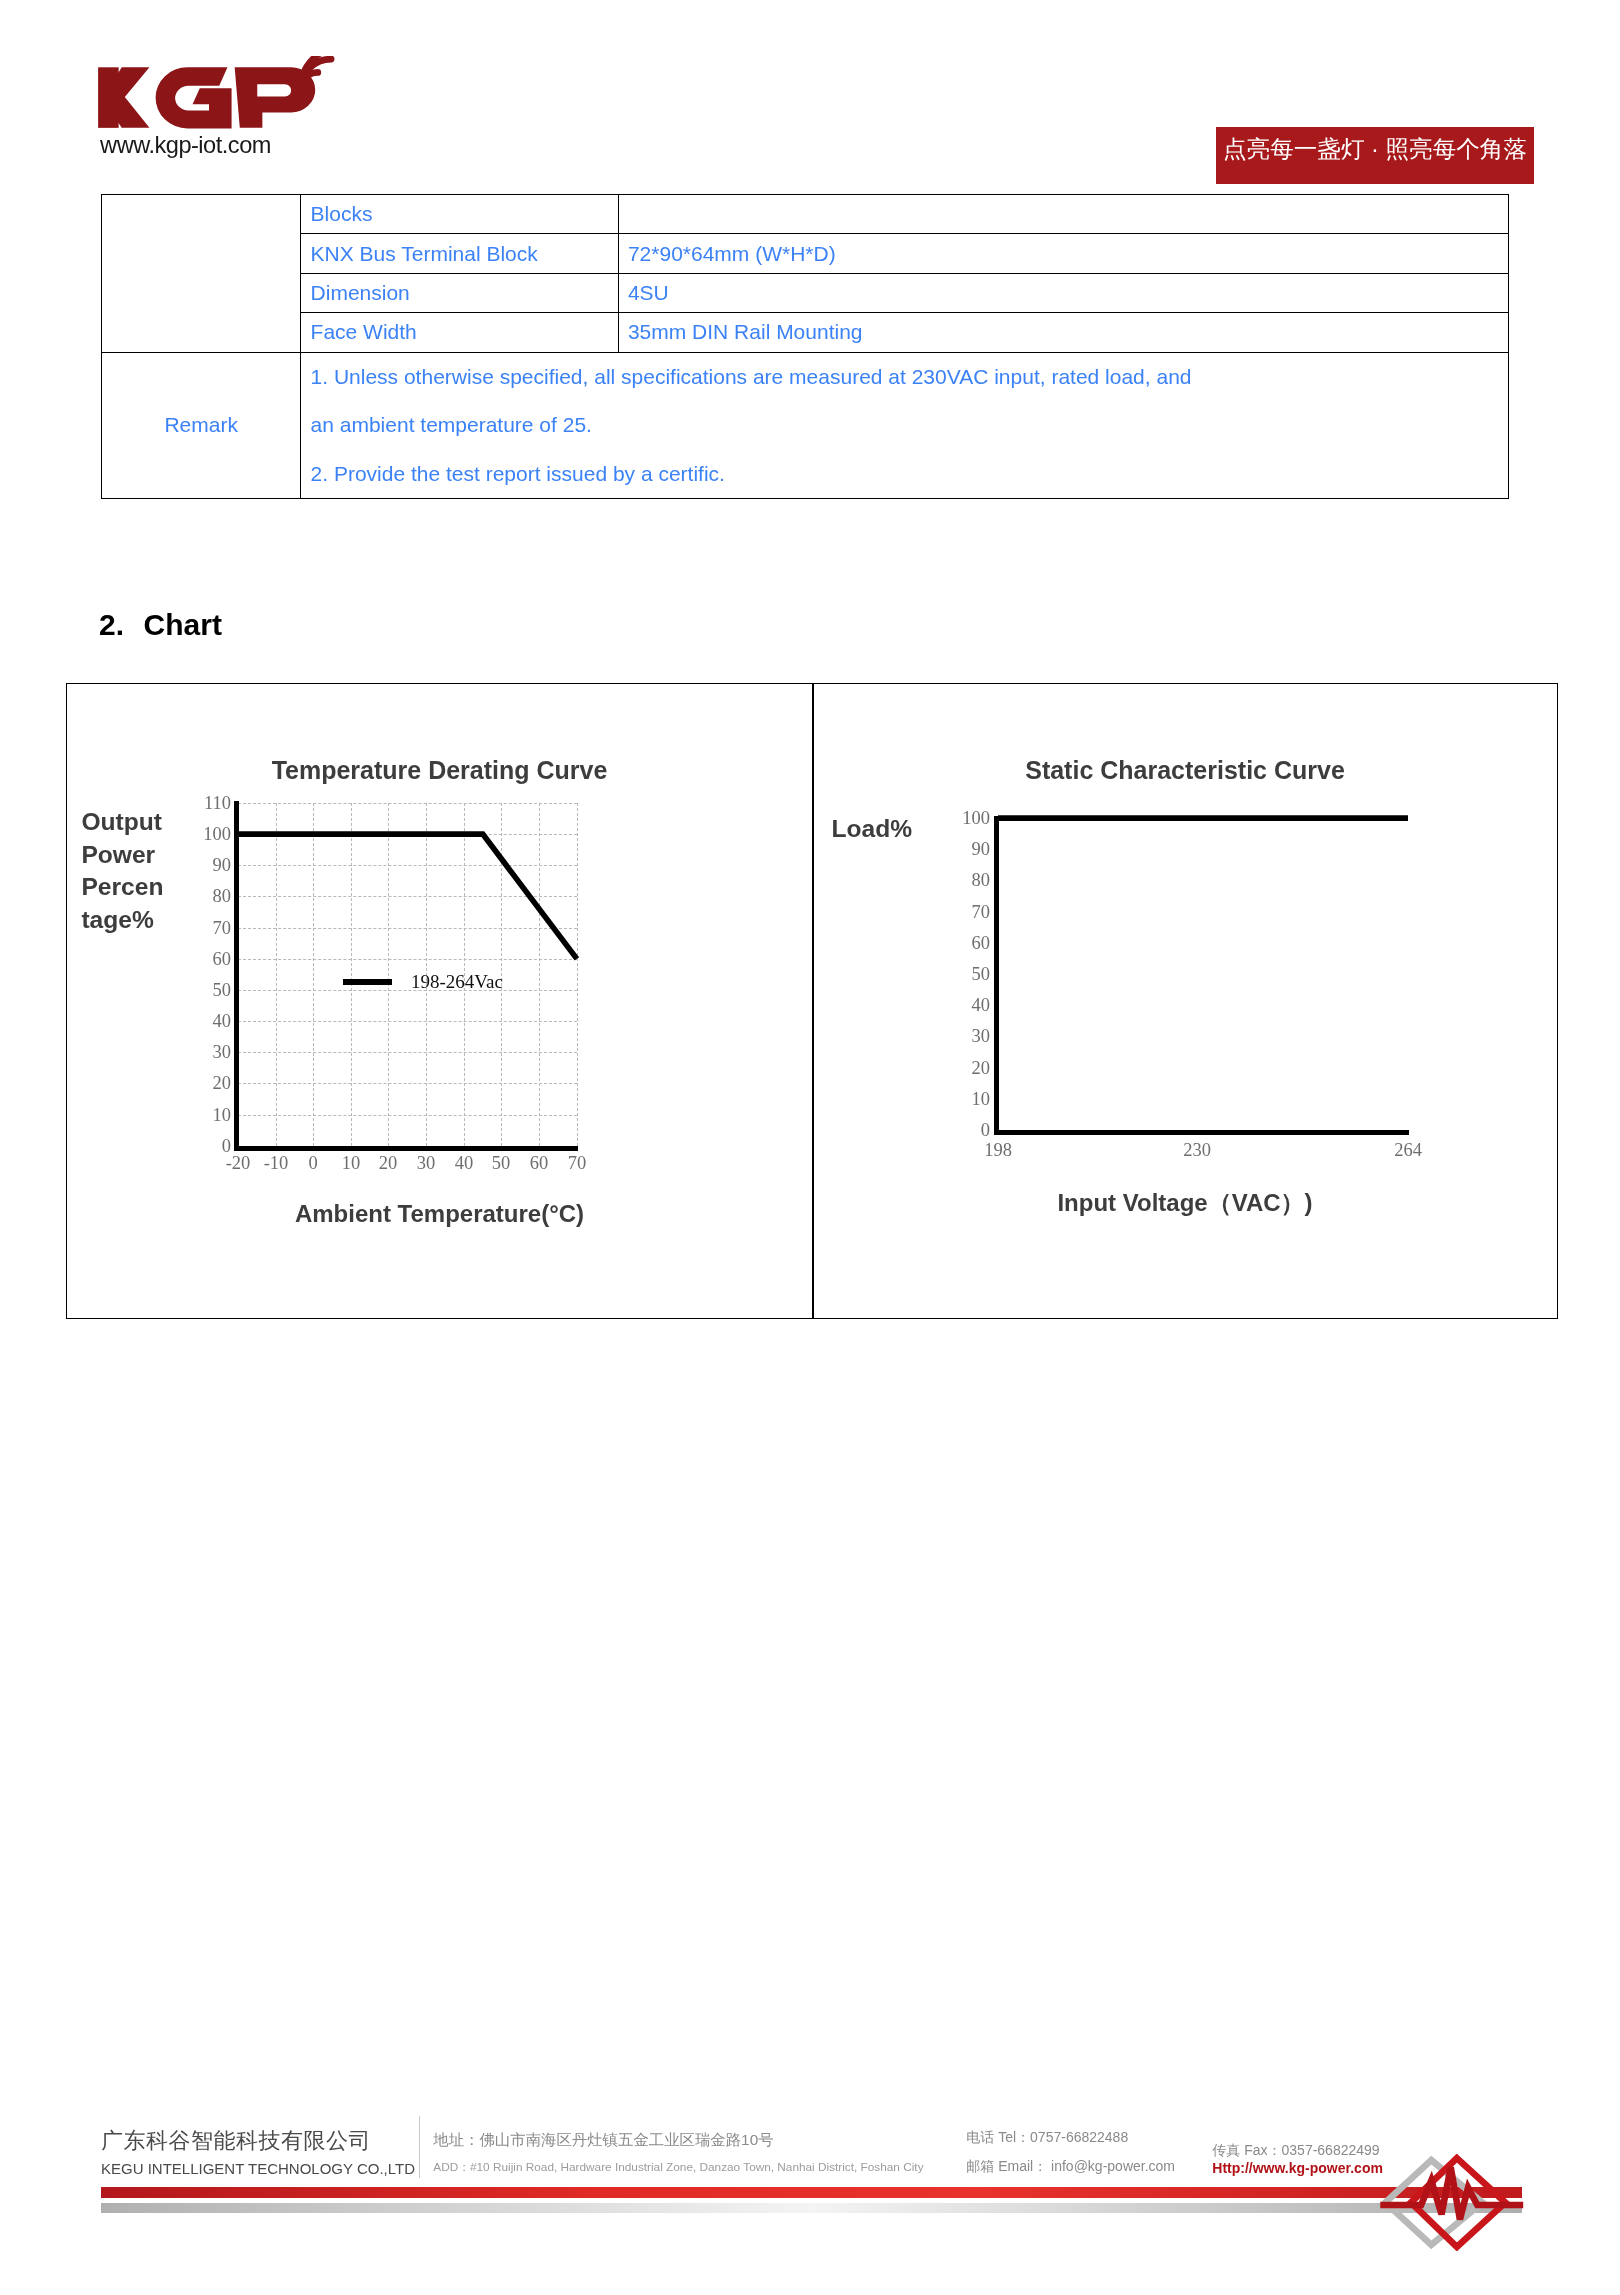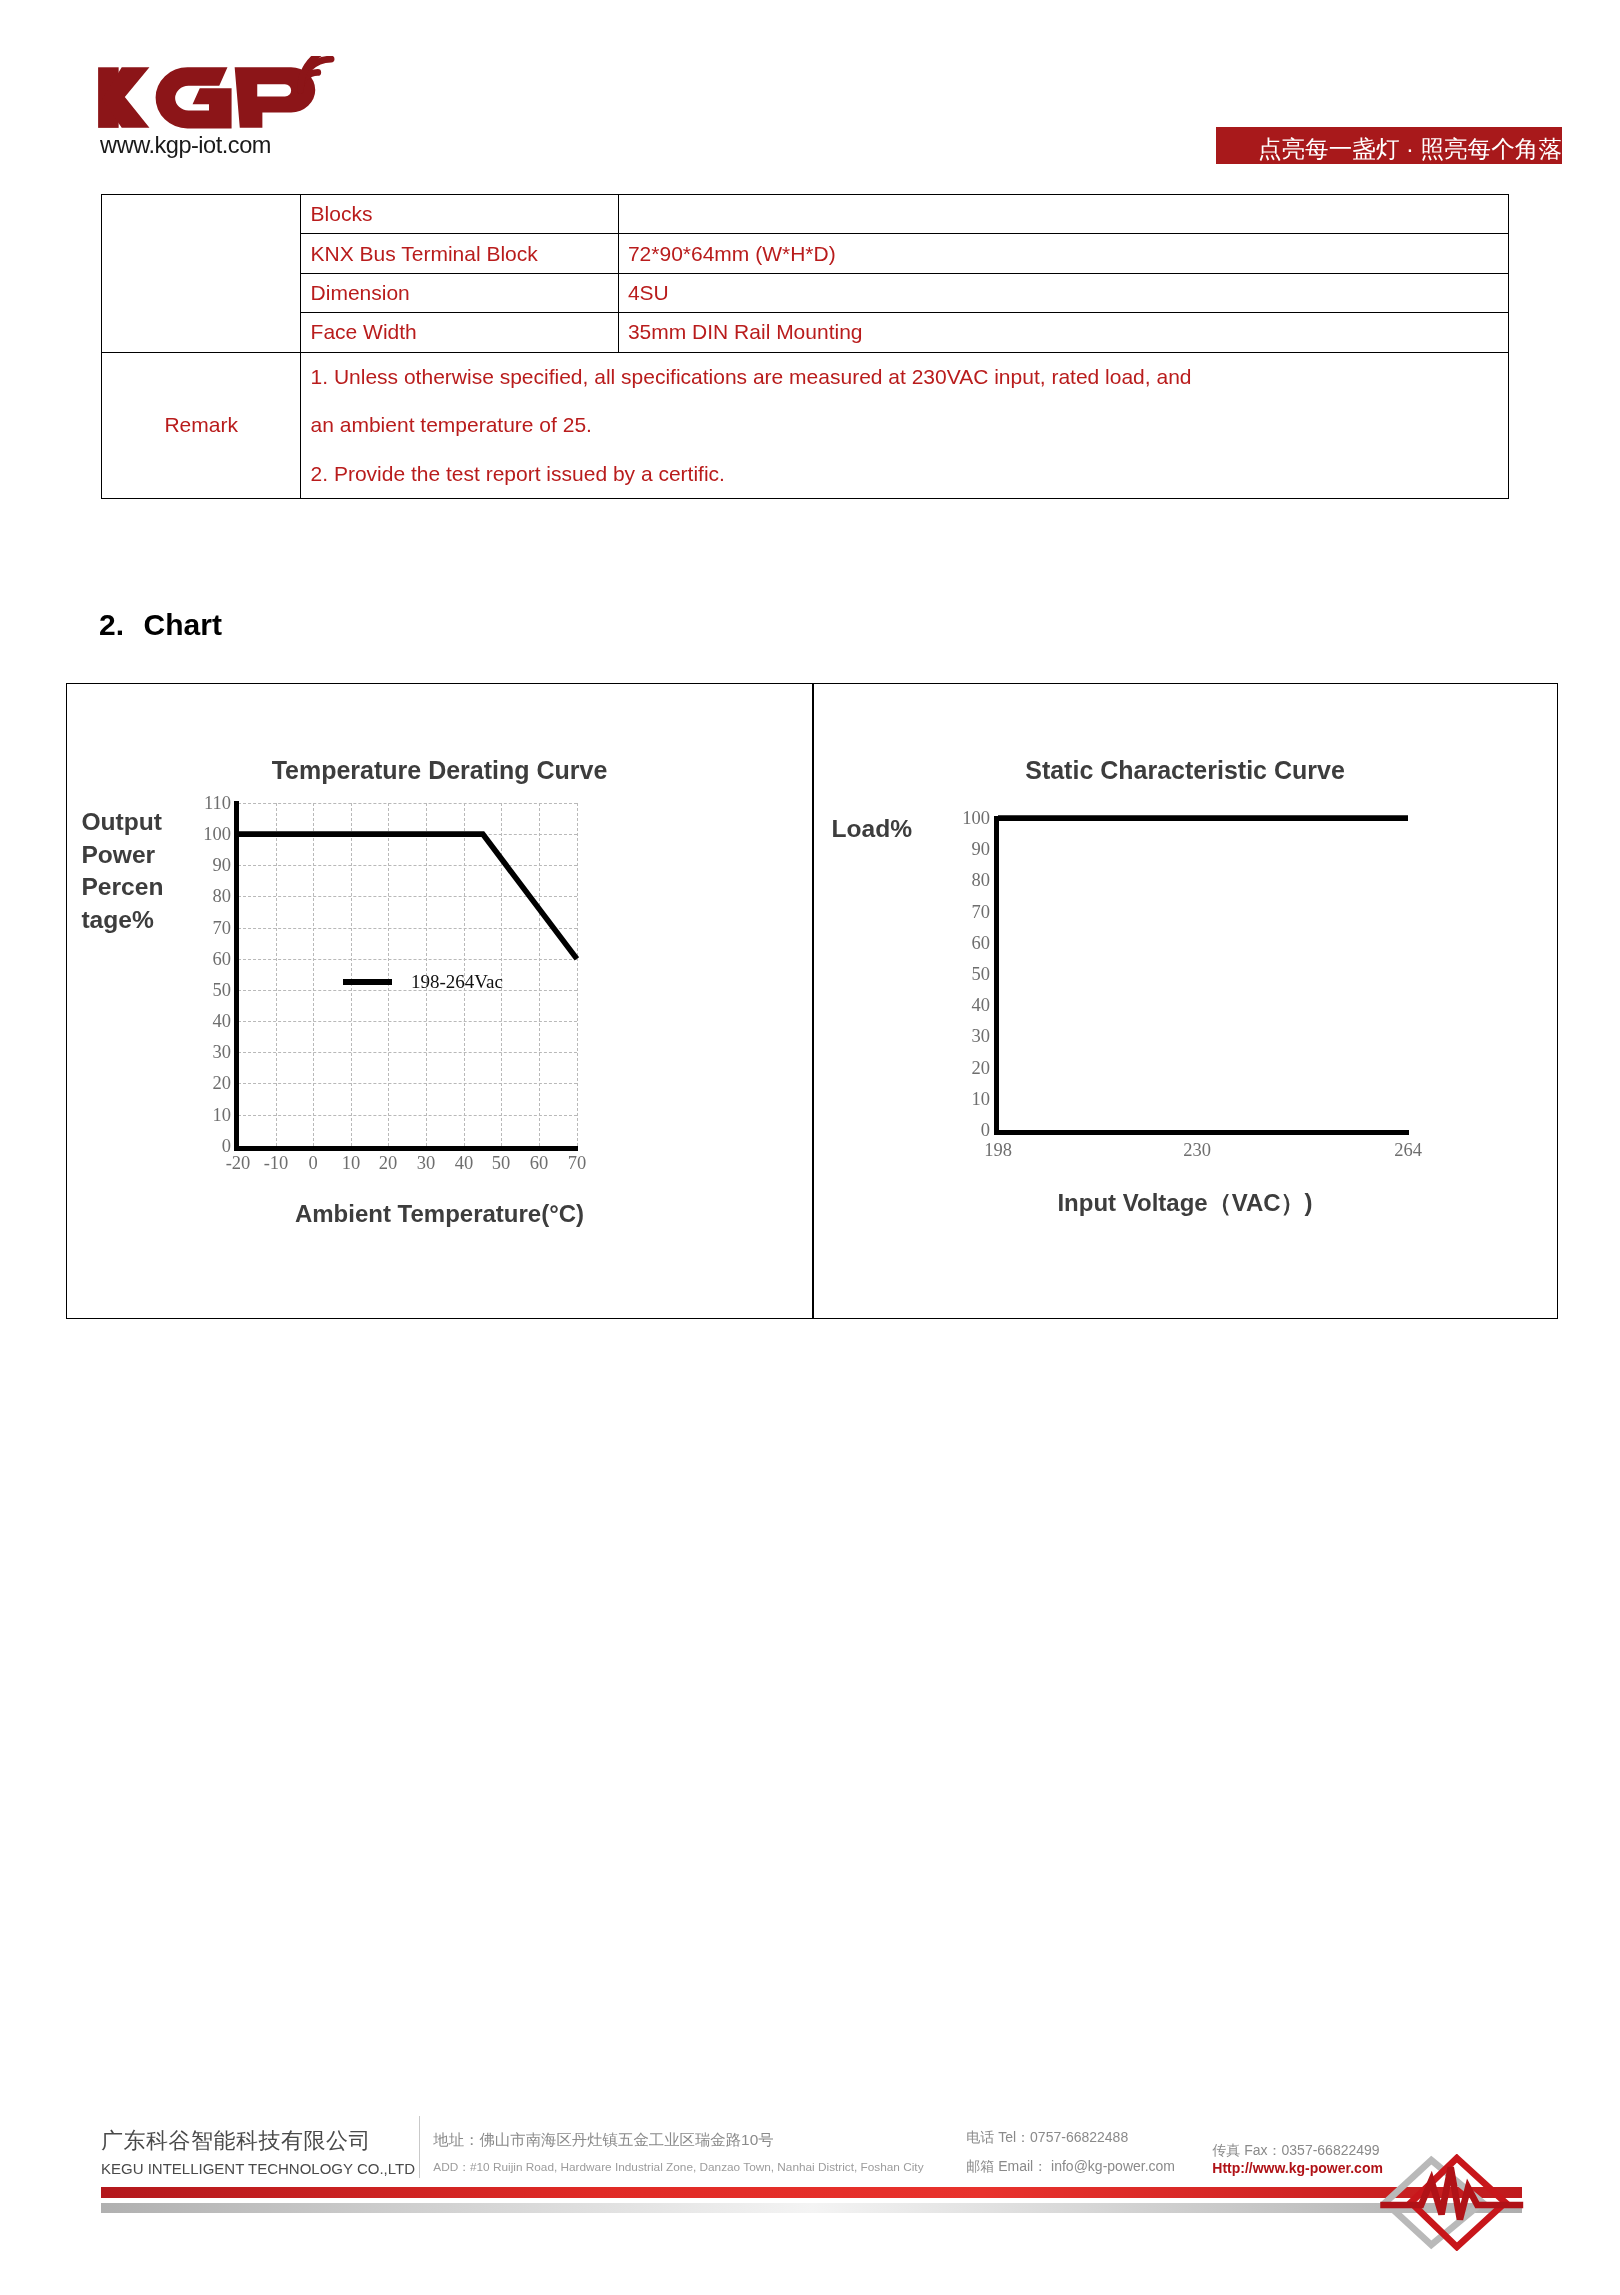--- a/index.html
+++ b/index.html
@@ -7,26 +7,26 @@
 
   
   .header{position:absolute;left:0;top:0;width:1621px;height:177px;}
   .logo-wrap{position:absolute;left:185,;left:95px;top:56px;width:267px;height:110px;}
   .logo-mark{position:absolute;left:0;top:0;width:267px;height:77px;}
   .logo-url{position:absolute;left:5.1px;top:76px;font-size:23.6px;color:#1a1a1a;letter-spacing:-0.5px;font-family:"Liberation Sans",sans-serif;}
 
   .slogan-en{position:absolute;left:658px;top:127px;width:549px;height:45px;background:#8b8b8b;
       color:#fff;font-size:26px;line-height:45px;padding-left:16.4px;box-sizing:border-box;
       letter-spacing:0px;font-family:"Liberation Sans",sans-serif;}
-  .slogan-cn{position:absolute;left:1216px;top:127px;width:318px;height:37px;background:#a8191b;
-      color:#fff;font-size:23.6px;line-height:45px;text-align:right;font-family:"Liberation Sans",sans-serif;padding-left:28px;}
+  .slogan-cn{position:absolute;left:1216px;top:127px;width:318px;height:57px;background:#a8191b;
+      color:#fff;font-size:23.6px;line-height:45px;text-align:center;font-family:"Liberation Sans",sans-serif;}
 
   
   .spec-table{position:absolute;left:101px;top:194px;width:1408px;border-collapse:collapse;}
-  .spec-table td{border:1px solid #000;font-size:21px;padding:7.2px 9.2px;vertical-align:middle;color:#b91c1c;
+  .spec-table td{border:1px solid #000;font-size:21px;padding:7.2px 9.2px;vertical-align:middle;color:#3b82f6;
       font-family:"Liberation Sans",sans-serif;}
   .c-blank{width:180px;}
   .c-key{width:298px;}
   .remark-cell{font-size:21px;line-height:1.62;}
   .remark-cell p{margin:0 0 14.4px 0;}
   .remark-cell p:last-child{margin-bottom:0;}
 
   
   .section-heading{position:absolute;left:99px;top:608px;font-size:30px;font-weight:bold;
       font-family:"Liberation Sans",sans-serif;color:#000;}

